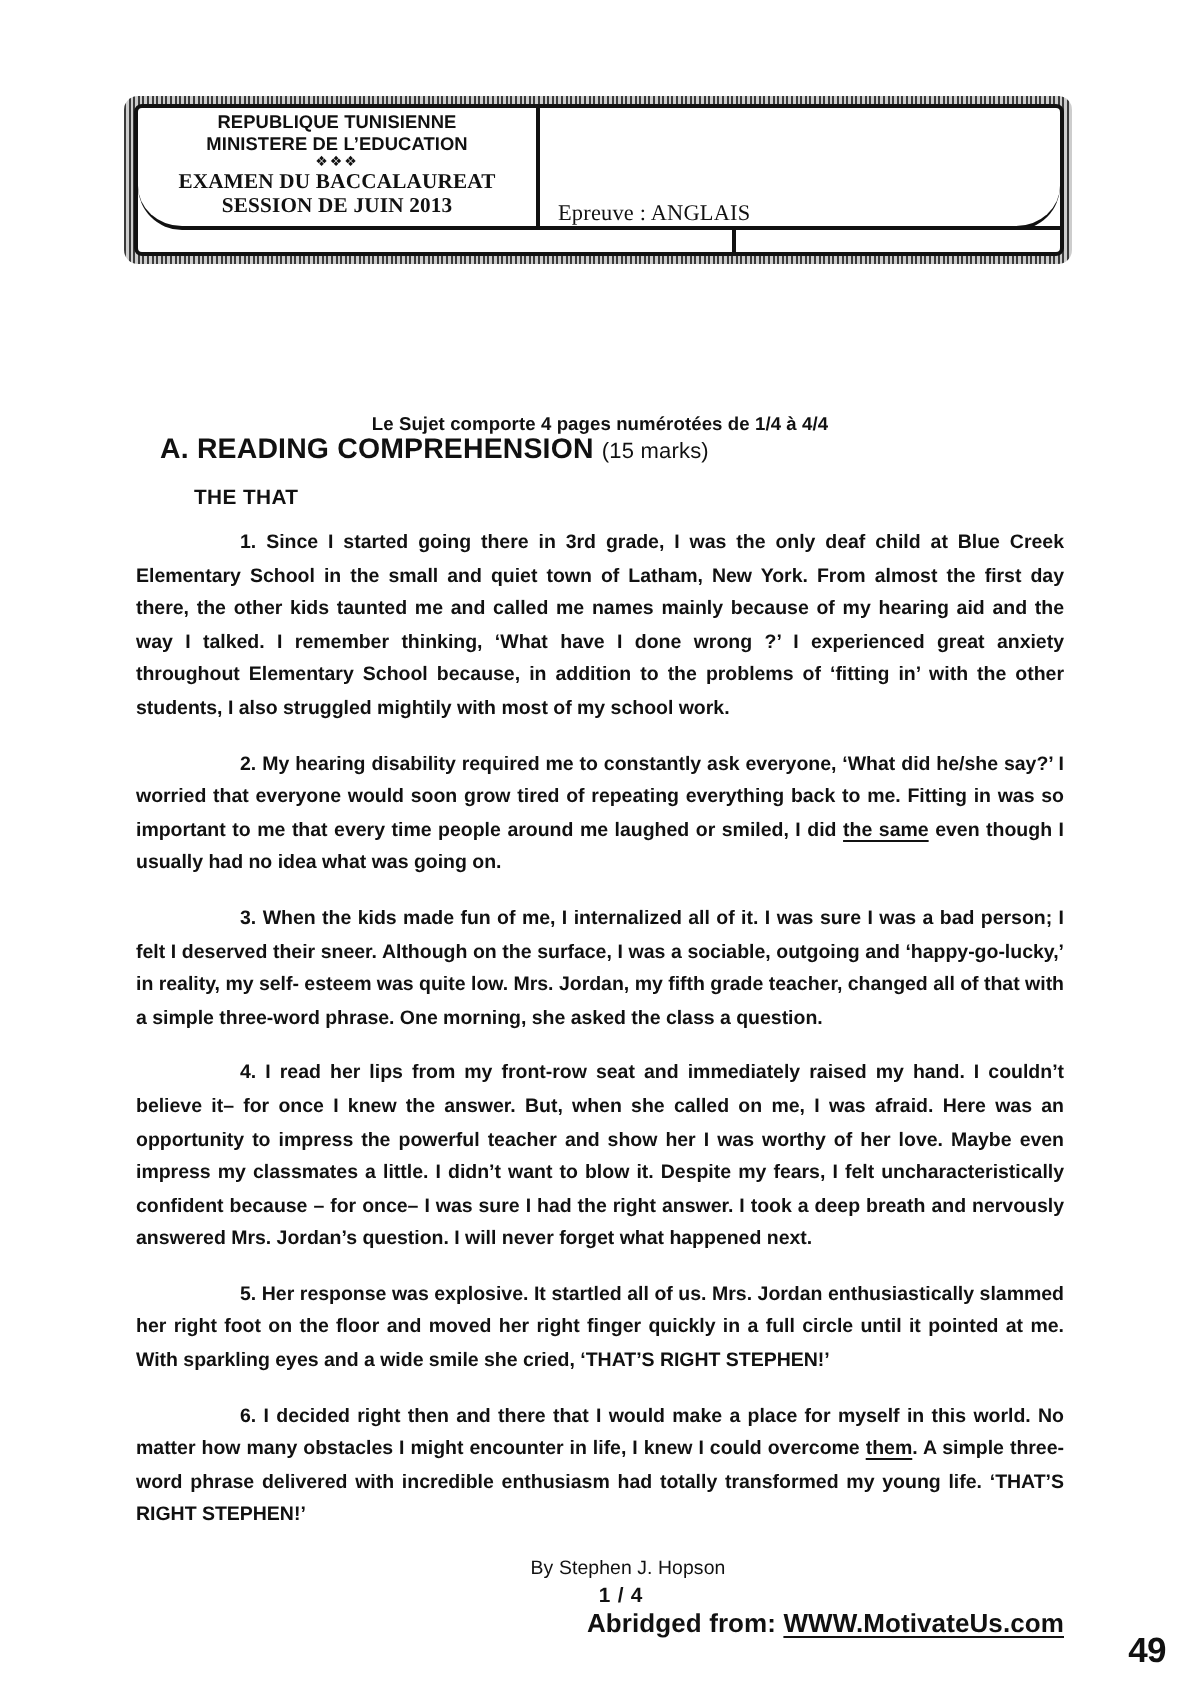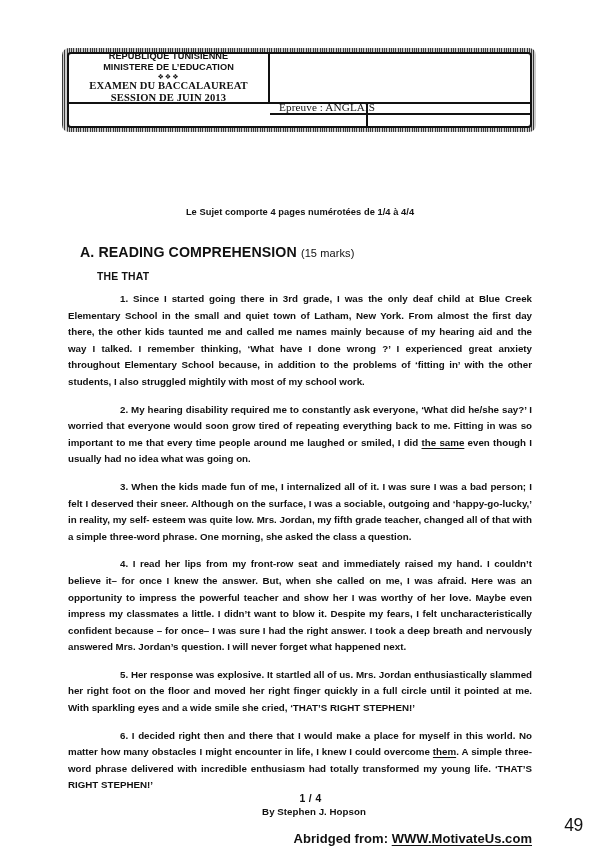--- a/index.html
+++ b/index.html
@@ -34,22 +34,23 @@
   .table-inner {
     position: absolute;
     left: 5px; top: 4px; right: 4px; bottom: 4px;
     border: 2.3px solid #111;
     border-radius: 4px;
     background: #fff;
     overflow: hidden;
   }
   .hdr-top {
     display: flex;
-    height: 50px;
+    height: 61px;
     border-bottom: 2.1px solid #111;
+    border-radius: 22px;
   }
   .hdr-left {
     width: 201px;
     border-right: 2.1px solid #111;
     display: flex; flex-direction: column;
     align-items: center; justify-content: center;
     padding: 1px 2px 2px;
   }
   .ministry-l1 {
     font-family: "Liberation Sans", sans-serif;
@@ -117,21 +118,20 @@
   #doc-body {
     position: absolute;
     left: 68px; top: 207px;
     width: 464px;
   }
   .pages-note {
     text-align: center;
     font-weight: bold;
     font-size: 9.3px;
     letter-spacing: 0.05px;
-    margin-bottom: 27px;
   }
   .section-title {
     font-size: 14.2px;
     font-weight: bold;
     margin: 0 0 11px 12px;
     letter-spacing: 0.1px;
   }
   .section-title .underl {
     text-underline-offset: 2px;
   }
@@ -152,21 +152,21 @@
     text-align: justify;
     font-weight: bold;
     letter-spacing: -0.01px;
     text-indent: 52px;
   }
   p.para .num { font-weight: bold; }
   p.para u { text-decoration: underline; text-underline-offset: 1.5px; }
   .byline {
     text-align: center;
     font-size: 9.7px;
-    font-weight: bold;
+    font-weight: normal;
     margin: 12px 0 0 28px;
     letter-spacing: 0.05px;
   }
   .source {
     text-align: right;
     font-size: 13px;
     font-weight: bold;
     margin: 14px 0 0 28px;
     letter-spacing: 0.05px;
   }
@@ -179,21 +179,21 @@
     text-align: center;
     font-size: 10.4px;
     font-weight: bold;
     letter-spacing: 0.4px;
     margin-left: 21px;
   }
   #corner-number {
     position: absolute;
     right: 17px; top: 815px;
     font-size: 17.5px;
-    font-weight: normal;
+    font-weight: bold;
     font-family: "Liberation Sans", sans-serif;
     letter-spacing: -0.3px;
   }
 </style>
 </head>
 <body>
 
 <div id="header-block">
   <div class="table-shadow"></div>
   <div class="table-inner">

